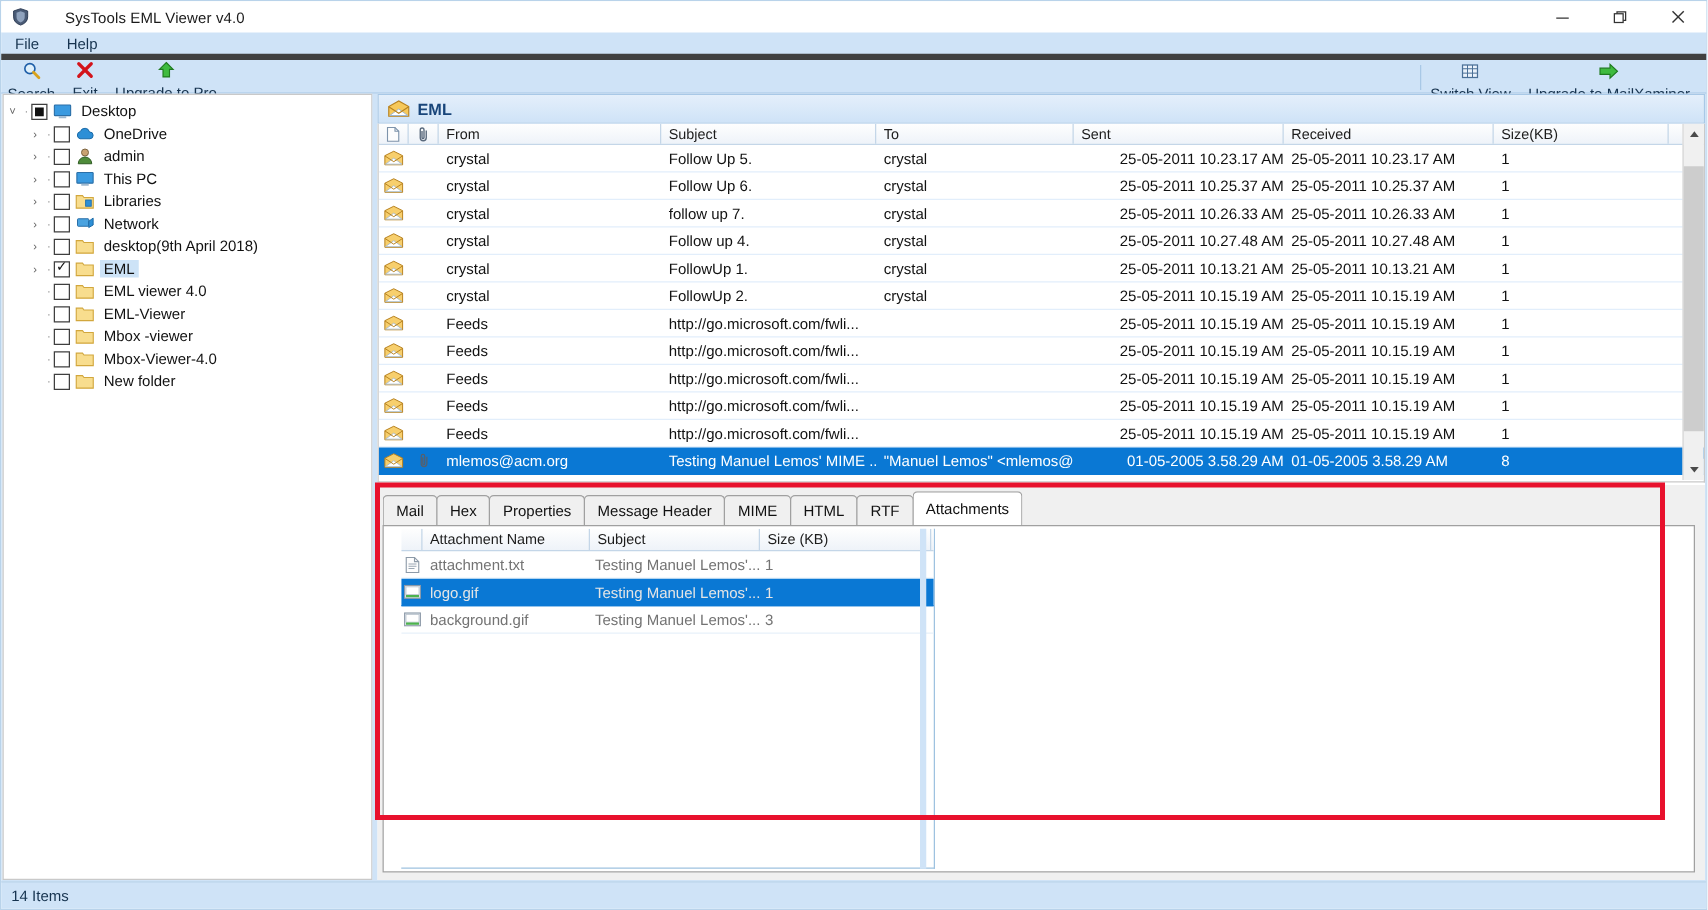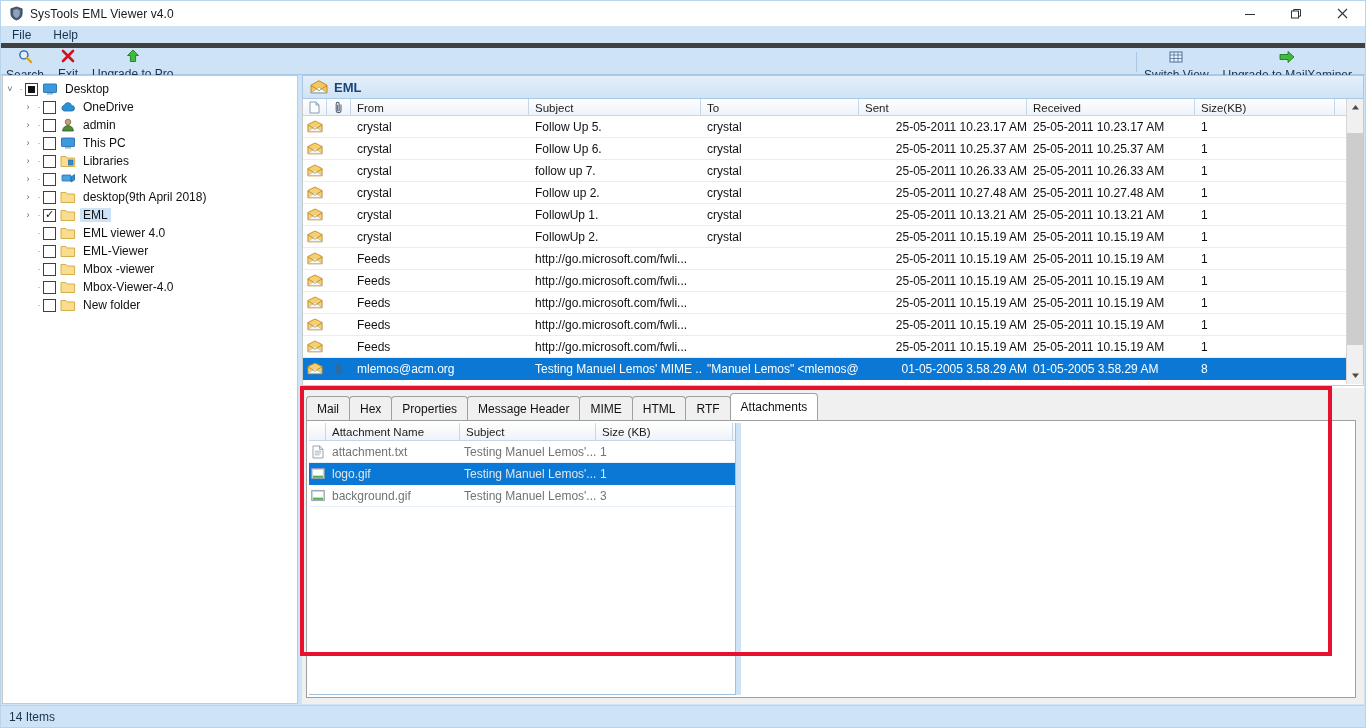--- a/index.html
+++ b/index.html
@@ -15,21 +15,21 @@
     position: relative;
     width: 1366px; height: 728px;
     background: #ffffff;
     border: 1px solid #b9d3ea;
   }
 
   
   .titlebar {
     position: absolute; left: 0; top: 0; width: 1364px; height: 25px;
     background: #ffffff;
-    display: flex; align-items: center;
+    display: flex; align-items: center; gap: 22px;
   }
   .titlebar .app-icon {
     margin-left: 7px; margin-right: 6px;
     width: 16px; height: 16px;
     display: flex; align-items: center; justify-content: center;
   }
   .titlebar .title-text {
     font-size: 12px; color: #1a1a1a;
     letter-spacing: 0.1px;
   }
@@ -193,21 +193,21 @@
   .tab.active {
     background: #ffffff; height: 27px; border-color: #a0a0a0;
     position: relative; z-index: 3;
   }
   .tabbody {
     position: absolute; left: 4px; top: 32px; width: 1050px; height: 278px;
     background: #ffffff; border: 1px solid #a0a0a0;
   }
 
   .attlist {
-    position: absolute; left: 2px; top: 2px; width: 427px; height: 272px;
+    position: absolute; left: 14px; top: 2px; width: 427px; height: 272px;
     background: #fff; border: 1px solid #9ec2e0; border-top: none; border-left: none;
     overflow: hidden;
   }
   .att-head {
     display: flex; height: 18px; background: linear-gradient(#fefefe,#eef3f9);
     border-bottom: 1px solid #c4d6e8; font-size: 11.5px; color: #1c1c1c;
   }
   .ah { border-right: 1px solid #c4d6e8; padding: 1px 0 0 6px; display:flex; align-items:center; white-space:nowrap; overflow:hidden;}
   .ah-ic { width: 17px; padding: 0; }
   .ah-name { width: 134px; }
@@ -605,21 +605,21 @@
             <div class="row">
               <div class="cell c-icon">
                 <svg width="16" height="13" viewBox="0 0 18 14">
                   <path d="M1 13 L1 4.8 L9 0.8 L17 4.8 L17 13 Z" fill="#f7cf6d" stroke="#b8821f" stroke-width="0.9"></path>
                   <path d="M1.6 12.4 L9 7 L16.4 12.4 Z" fill="#ffffff" stroke="#a9bed2" stroke-width="0.8"></path>
                   <path d="M1 5 L9 10.2 L17 5" fill="none" stroke="#b8821f" stroke-width="0.9"></path>
                 </svg>
               </div>
               <div class="cell c-clip"></div>
               <div class="cell c-from">crystal</div>
-              <div class="cell c-subj">Follow up 2.</div>
+              <div class="cell c-subj">Follow up 4.</div>
               <div class="cell c-to">crystal</div>
               <div class="cell c-sent">25-05-2011 10.27.48 AM</div>
               <div class="cell c-recv">25-05-2011 10.27.48 AM</div>
               <div class="cell c-size">1</div>
             </div>
             <div class="row">
               <div class="cell c-icon">
                 <svg width="16" height="13" viewBox="0 0 18 14">
                   <path d="M1 13 L1 4.8 L9 0.8 L17 4.8 L17 13 Z" fill="#f7cf6d" stroke="#b8821f" stroke-width="0.9"></path>
                   <path d="M1.6 12.4 L9 7 L16.4 12.4 Z" fill="#ffffff" stroke="#a9bed2" stroke-width="0.8"></path>

